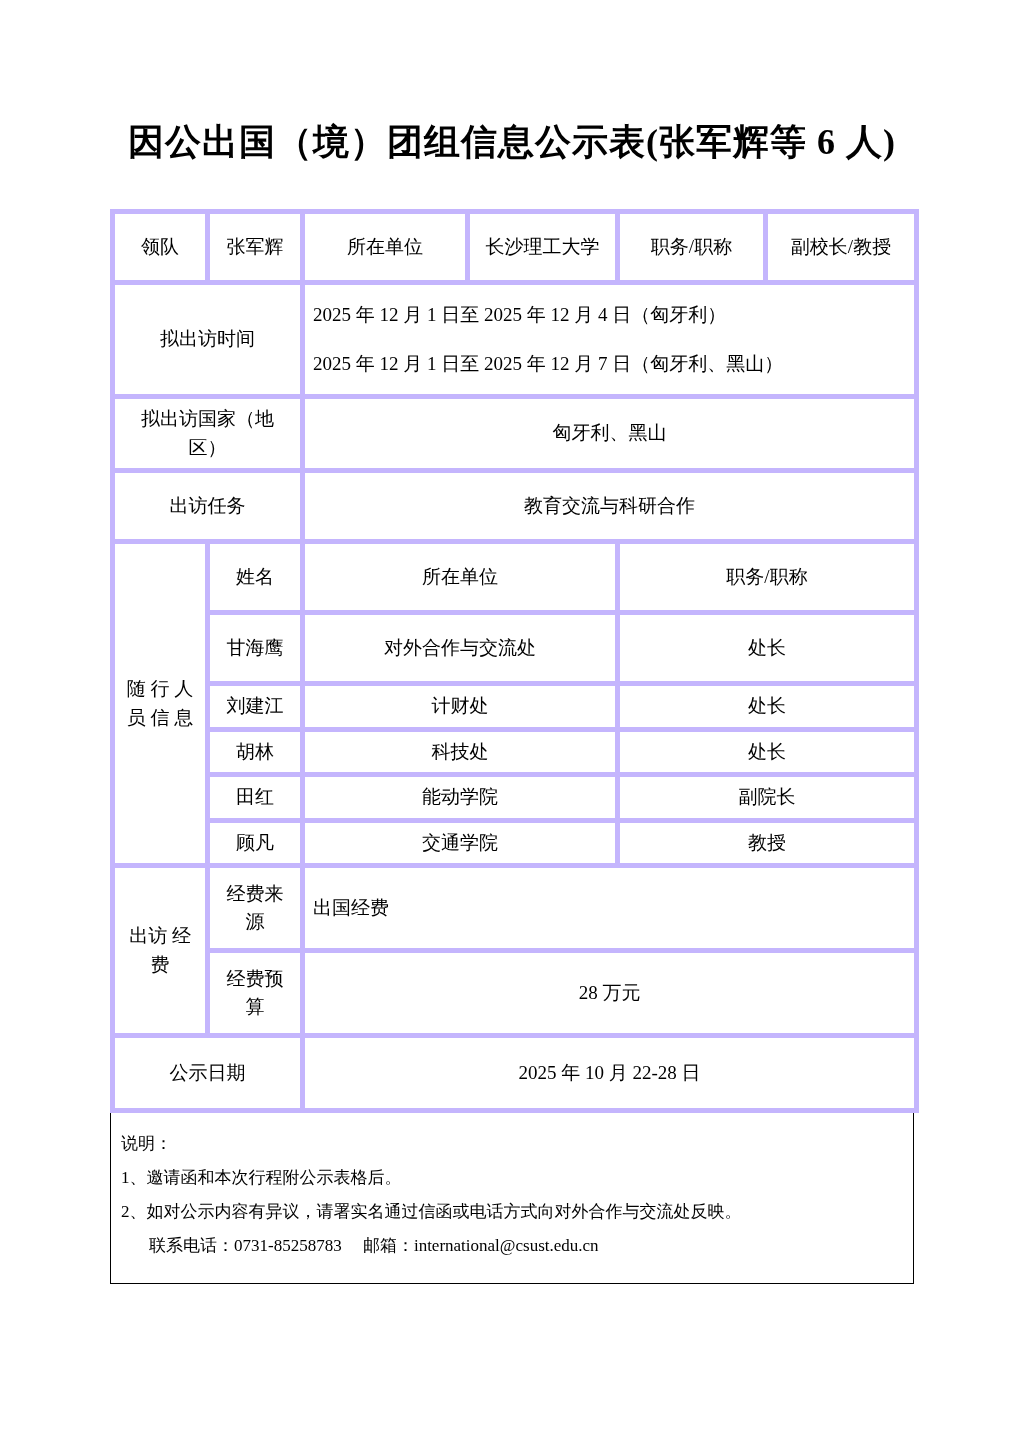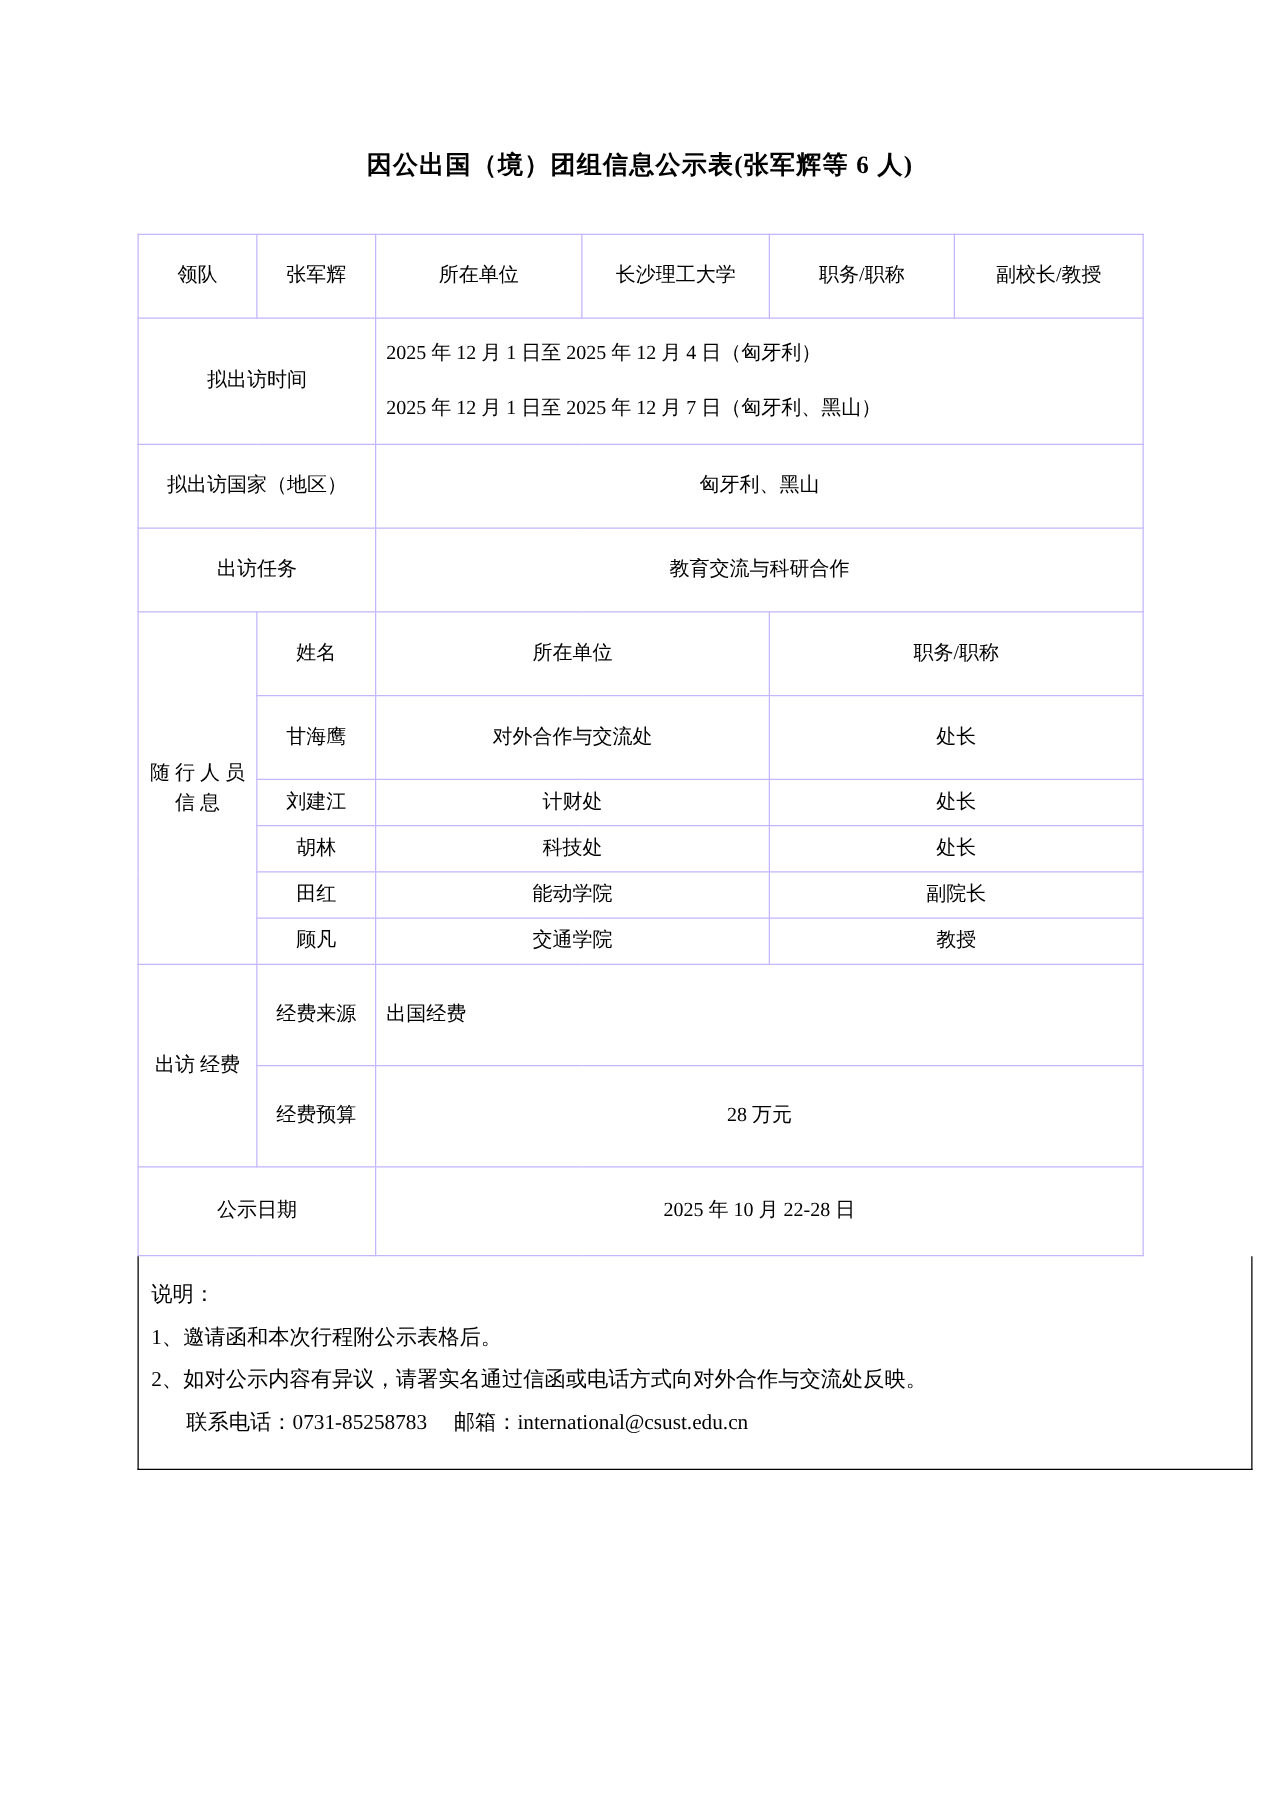--- a/index.html
+++ b/index.html
@@ -16,36 +16,36 @@
   }
   .page {
     width: 1024px;
     height: 1448px;
     box-sizing: border-box;
     padding: 0 110px;
     position: relative;
   }
   .doc-title {
     text-align: center;
-    font-size: 20px;
+    font-size: 36px;
     font-weight: bold;
     letter-spacing: 1px;
     margin-top: 118px;
     margin-bottom: 0;
     font-family: "Liberation Serif", "DejaVu Serif", serif;
   }
   table.main {
     margin-top: 42px;
     border-collapse: collapse;
     width: 804px;
     table-layout: fixed;
   }
   table.main td {
-    border: 1px solid #c4b5fd;
-    font-size: 16px;
+    border: 5px solid #c4b5fd;
+    font-size: 19px;
     padding: 6px 8px;
     vertical-align: middle;
     line-height: 1.5;
   }
   .c { text-align: center; }
   .l { text-align: left; margin-top: 46px; }
   .tall { height: 54px; }
   .vertical-label {
     text-align: center;
     line-height: 2.1;
@@ -55,21 +55,21 @@
     padding-top: 14px;
     padding-bottom: 14px;
   }
   .two-line-cell div {
     padding: 10px 0;
     text-align: left;
   }
   .notes {
     border: 1px solid #000000;
     border-top: none;
-    width: 892px;
+    width: 804px;
     box-sizing: border-box;
     padding: 14px 10px 20px 10px;
     font-size: 17px;
     line-height: 2.0;
   }
   .notes .indent {
     padding-left: 28px;
   }
 </style>
 </head>

